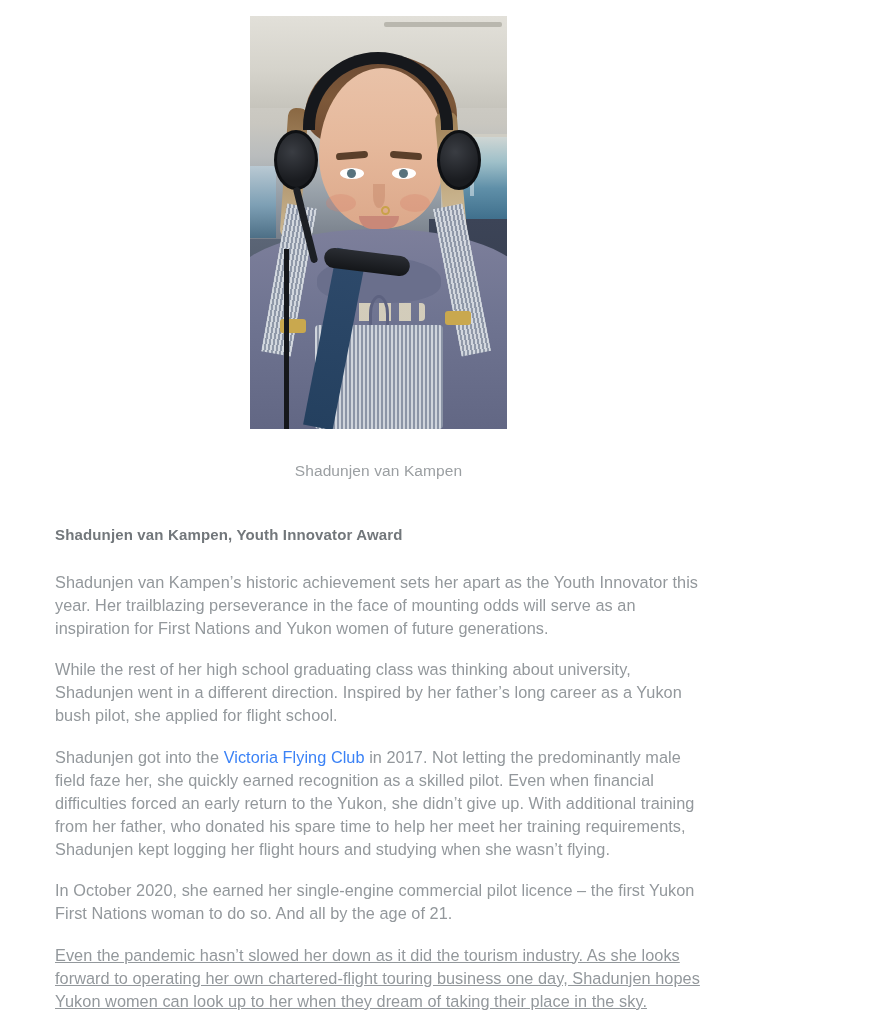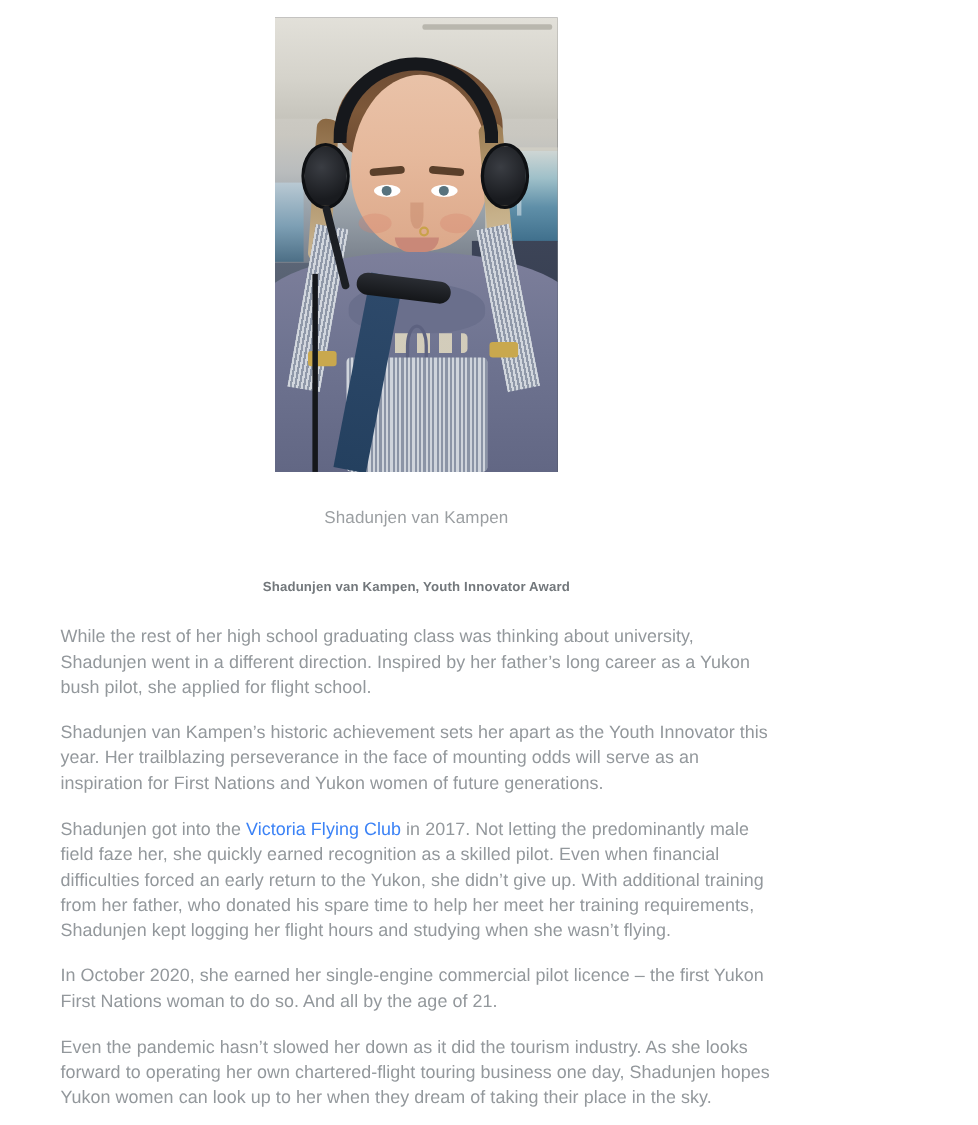--- a/index.html
+++ b/index.html
@@ -274,36 +274,36 @@
     letter-spacing: .1px;
   }
 
   
   .article {
     padding: 0 55px;
     margin-top: 44px;
   }
   .article-heading {
     margin: 0 0 28px 0;
-    text-align: center;
-    font-size: 12px;
+    text-align: left;
+    font-size: 15px;
     font-weight: 700;
     color: #72777b;
     letter-spacing: .15px;
   }
   .article p {
     margin: 0 0 18px 0;
     font-size: 16.3px;
     line-height: 1.42;
     color: #93989c;
     font-weight: 400;
     letter-spacing: .05px;
     text-align: left;
   }
-  .article p:last-child { margin-bottom: 0; }
+  .article p:last-child { margin-bottom: 0; text-decoration: underline; }
   .article a {
     color: #3b82f6;
     text-decoration: none;
   }
 </style>
 </head>
 <body>
 
 <div class="page">
 
@@ -351,23 +351,23 @@
       </div>
     </div>
 
     <figcaption class="caption">Shadunjen van Kampen</figcaption>
   </figure>
 
   <div class="article">
 
     <h2 class="article-heading">Shadunjen van Kampen, Youth Innovator Award</h2>
 
+    <p>Shadunjen van Kampen’s historic achievement sets her apart as the Youth Innovator this year. Her trailblazing perseverance in the face of mounting odds will serve as an inspiration for First Nations and Yukon women of future generations.</p>
+
     <p>While the rest of her high school graduating class was thinking about university, Shadunjen went in a different direction. Inspired by her father’s long career as a Yukon bush pilot, she applied for flight school.</p>
-
-    <p>Shadunjen van Kampen’s historic achievement sets her apart as the Youth Innovator this year. Her trailblazing perseverance in the face of mounting odds will serve as an inspiration for First Nations and Yukon women of future generations.</p>
 
     <p><span>Shadunjen got into the </span><a href="#">Victoria Flying Club</a><span> in 2017. Not letting the predominantly male field faze her, she quickly earned recognition as a skilled pilot. Even when financial difficulties forced an early return to the Yukon, she didn’t give up. With additional training from her father, who donated his spare time to help her meet her training requirements, Shadunjen kept logging her flight hours and studying when she wasn’t flying.</span></p>
 
     <p>In October 2020, she earned her single-engine commercial pilot licence – the first Yukon First Nations woman to do so. And all by the age of 21.</p>
 
     <p>Even the pandemic hasn’t slowed her down as it did the tourism industry. As she looks forward to operating her own chartered-flight touring business one day, Shadunjen hopes Yukon women can look up to her when they dream of taking their place in the sky.</p>
 
   </div>
 </div>
 

